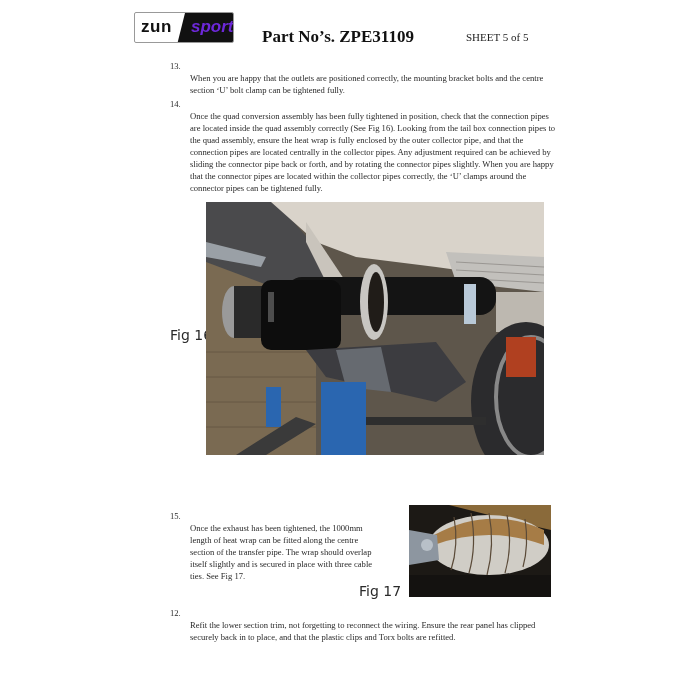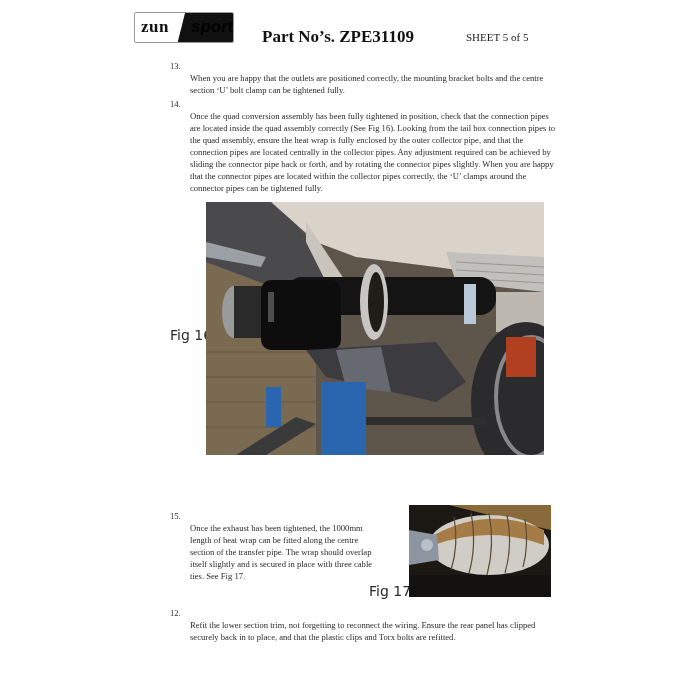--- a/index.html
+++ b/index.html
@@ -1,21 +1,21 @@
 <!DOCTYPE html>
 <html><head>
 <meta charset="utf-8">
 <style>
   html, body { margin:0; padding:0; background:#ffffff; }
   body { width:700px; height:700px; position:relative; overflow:hidden; font-family:"DejaVu Sans", sans-serif; color:#222; }
   .abs { position:absolute; }
   .logo { left:134px; top:12px; width:100px; height:31px; border:1px solid #999; background:#fff; overflow:hidden; box-sizing:border-box; border-radius:2px; }
-  .logo .zun { position:absolute; left:6px; top:4px; font-family:Liberation Serif, serif; font-weight:bold; font-size:17px; color:#111; letter-spacing:0.5px; }
+  .logo .zun { position:absolute; left:6px; top:4px; font-family:Liberation Sans, sans-serif; font-weight:bold; font-size:17px; color:#111; letter-spacing:0.5px; }
   .logo .blk { position:absolute; left:42px; top:-1px; width:70px; height:33px; background:#111; transform:skewX(-14deg); transform-origin:left bottom; }
-  .logo .sport { position:absolute; left:56px; top:4px; font-family:"Liberation Sans", sans-serif; font-weight:bold; font-style:italic; font-size:17px; color:#000000; }
+  .logo .sport { position:absolute; left:56px; top:4px; font-family:"Liberation Sans", sans-serif; font-weight:bold; font-style:italic; font-size:17px; color:#6d28d9; }
   .title { left:262px; top:27px; font-family:"Liberation Serif", serif; font-weight:bold; font-size:17px; color:#111;text-align:right; }
   .sheet { left:466px; top:31px; font-family:"Liberation Serif", serif; font-size:11px; color:#222; }
   .para { font-family:Liberation Serif, serif; font-size:8.6px; line-height:12px; color:#2a2a2a; }
   .para .num { position:absolute; left:0; }
   .para .txt { margin-left:20px;margin-top:12px; }
   .p13 { left:170px; top:60px; width:390px; }
   .p14 { left:170px; top:98px; width:390px; }
   .p15 { left:170px; top:510px; width:210px; }
   .p16 { left:170px; top:607px; width:390px; }
   .figlabel { font-size:14px; color:#2a2a2a; }
@@ -96,21 +96,21 @@
     <polygon points="30,253 90,215 110,222 60,253" fill="#3a3a3a"></polygon>
     <rect x="160" y="215" width="120" height="8" fill="#2e2e2e"></rect>
   </svg>
 </div>
 
 <div class="abs para p15">
   <span class="num">15.</span>
   <div class="txt">Once the exhaust has been tightened, the 1000mm length of heat wrap can be fitted along the centre section of the transfer pipe. The wrap should overlap itself slightly and is secured in place with three cable ties. See Fig 17.</div>
 </div>
 
-<div class="abs figlabel" style="left:369px; top:583px;">Fig 17</div>
+<div class="abs figlabel" style="left:359px; top:583px;">Fig 17</div>
 <div class="abs fig17img">
   <svg width="142" height="92" viewBox="0 0 142 92" xmlns="http://www.w3.org/2000/svg">
     <rect x="0" y="0" width="142" height="92" fill="#1c1915"></rect>
     <polygon points="40,0 142,0 142,25 120,20" fill="#8a6a3a"></polygon>
 
     <ellipse cx="80" cy="40" rx="60" ry="30" fill="#d0cdc6"></ellipse>
     <path d="M25,30 Q80,0 135,25 L135,40 Q80,20 25,40 Z" fill="#a67c46"></path>
     <g stroke="#5a4a38" stroke-width="1.2" fill="none">
       <path d="M45,12 Q50,40 42,65"></path>
         <path d="M62,8 Q68,40 60,68"></path>

